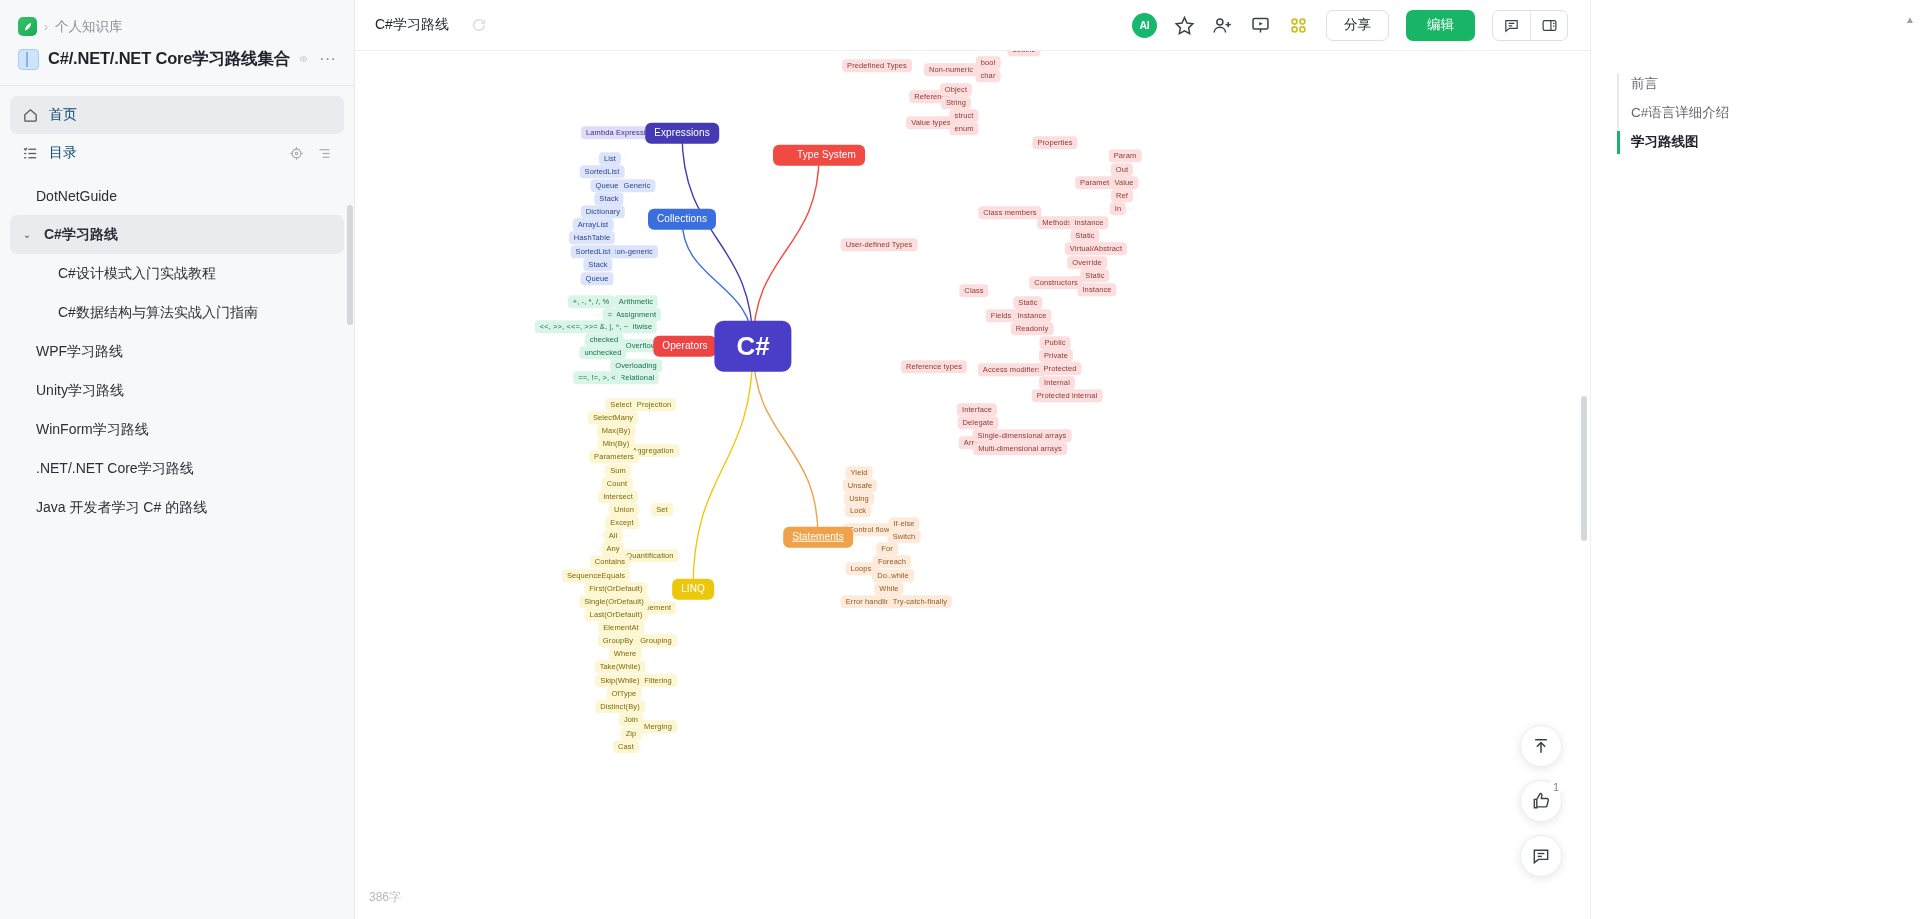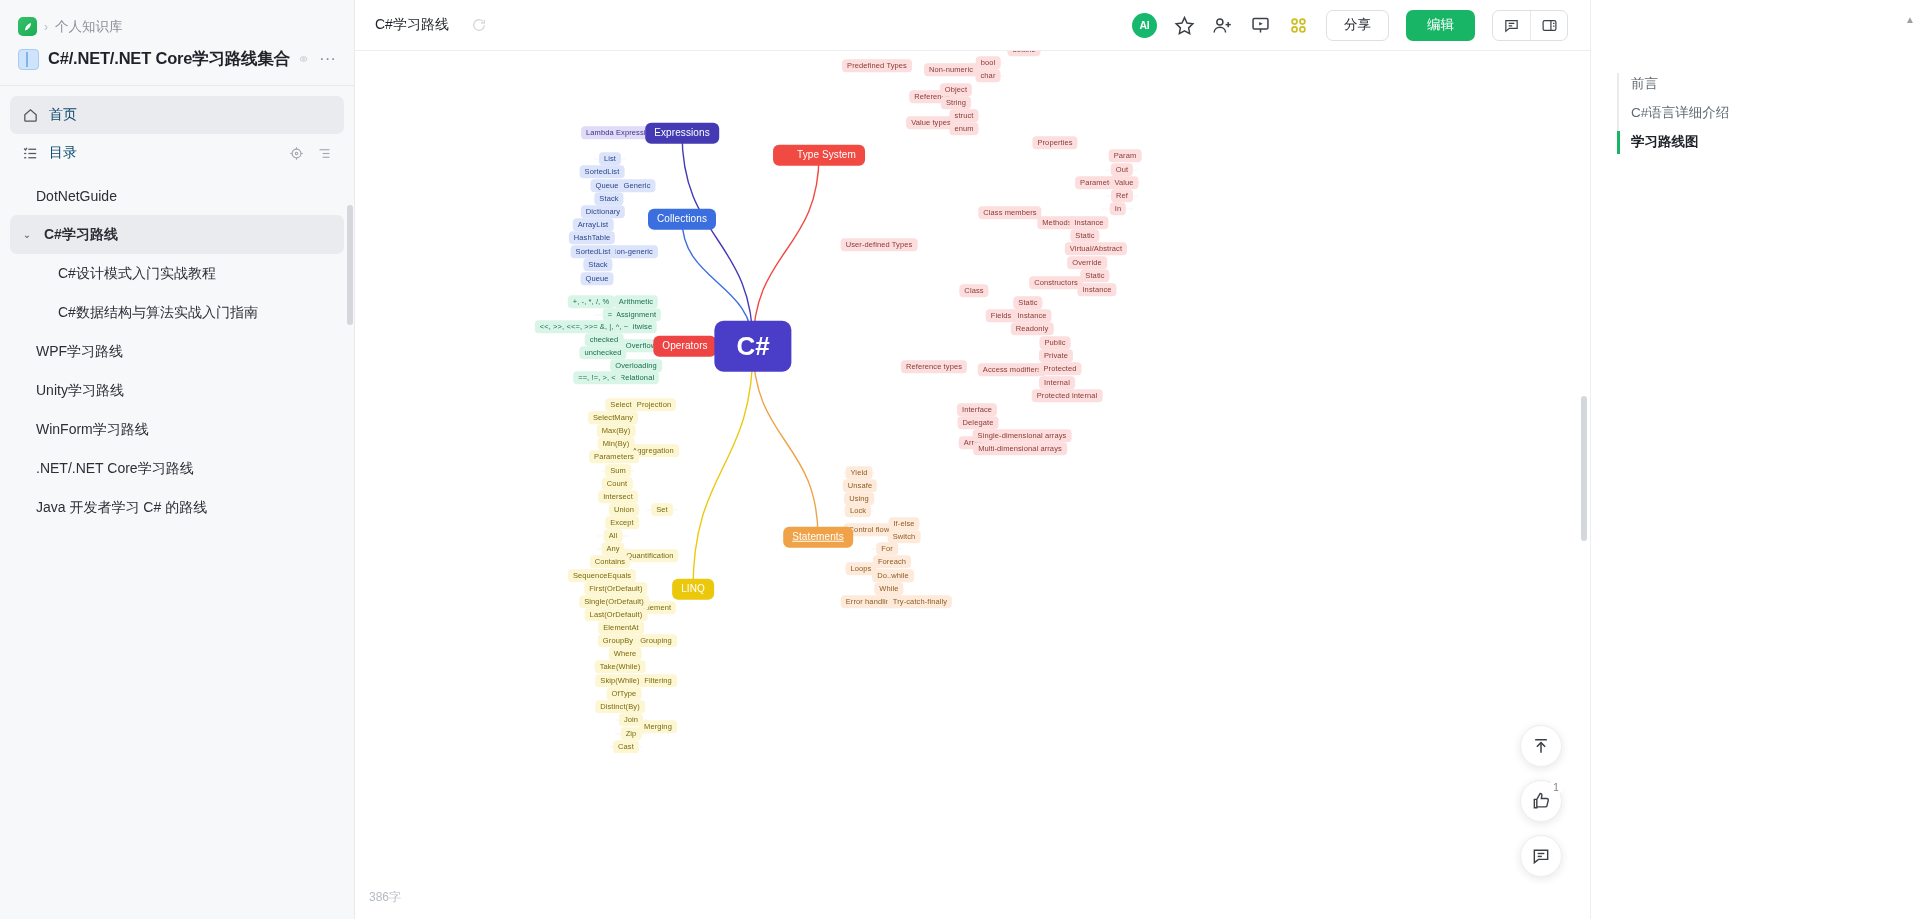--- a/index.html
+++ b/index.html
@@ -528,21 +528,21 @@
           <div class="node  t-yellow" style="left: 263px; top: 420px;">Sum</div>
           <div class="node  t-yellow" style="left: 262px; top: 433px;">Count</div>
           <div class="node  t-yellow" style="left: 307px; top: 459px;">Set</div>
           <div class="node  t-yellow" style="left: 263px; top: 446px;">Intersect</div>
           <div class="node  t-yellow" style="left: 269px; top: 459px;">Union</div>
           <div class="node  t-yellow" style="left: 267px; top: 472px;">Except</div>
           <div class="node  t-yellow" style="left: 295px; top: 505px;">Quantification</div>
           <div class="node  t-yellow" style="left: 258px; top: 485px;">All</div>
           <div class="node  t-yellow" style="left: 258px; top: 498px;">Any</div>
           <div class="node  t-yellow" style="left: 255px; top: 511px;">Contains</div>
-          <div class="node  t-yellow" style="left: 247px; top: 525px;">SequenceEquals</div>
+          <div class="node  t-yellow" style="left: 241px; top: 525px;">SequenceEquals</div>
           <div class="node  t-yellow" style="left: 302px; top: 557px;">Element</div>
           <div class="node  t-yellow" style="left: 261px; top: 538px;">First(OrDefault)</div>
           <div class="node  t-yellow" style="left: 259px; top: 551px;">Single(OrDefault)</div>
           <div class="node  t-yellow" style="left: 261px; top: 564px;">Last(OrDefault)</div>
           <div class="node  t-yellow" style="left: 266px; top: 577px;">ElementAt</div>
           <div class="node  t-yellow" style="left: 301px; top: 590px;">Grouping</div>
           <div class="node  t-yellow" style="left: 263px; top: 590px;">GroupBy</div>
           <div class="node  t-yellow" style="left: 303px; top: 630px;">Filtering</div>
           <div class="node  t-yellow" style="left: 270px; top: 603px;">Where</div>
           <div class="node  t-yellow" style="left: 265px; top: 616px;">Take(While)</div>

